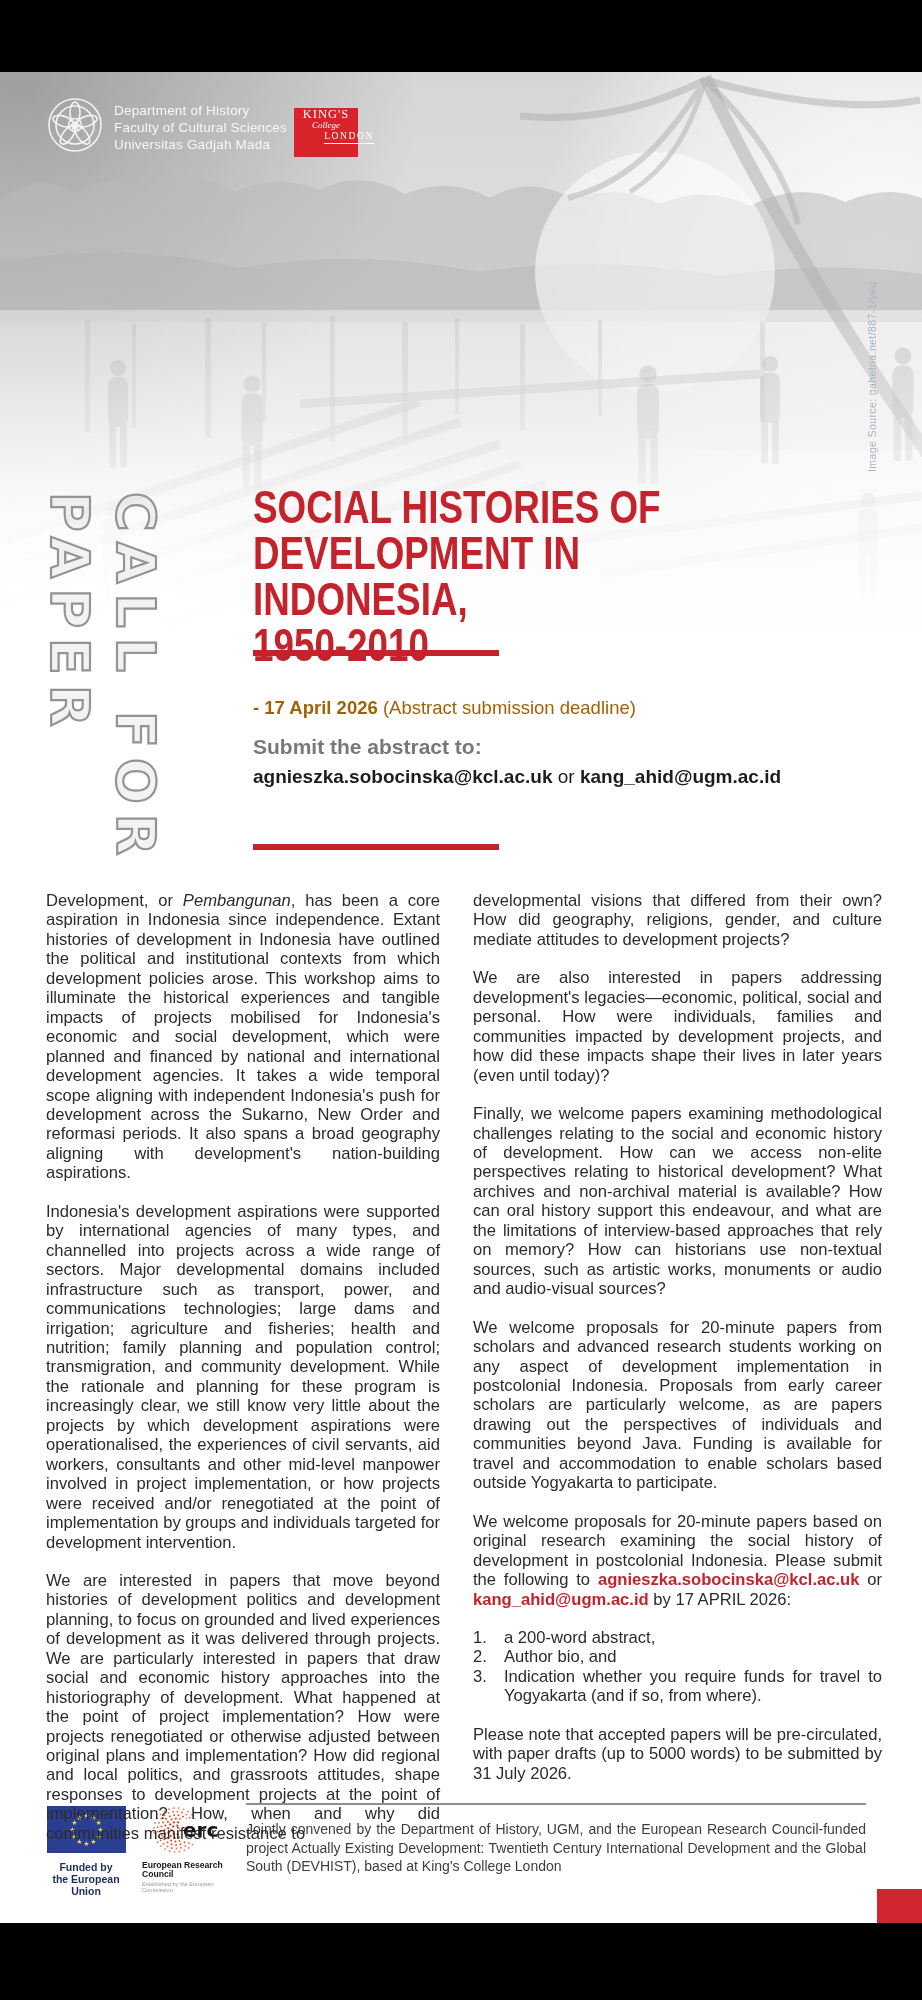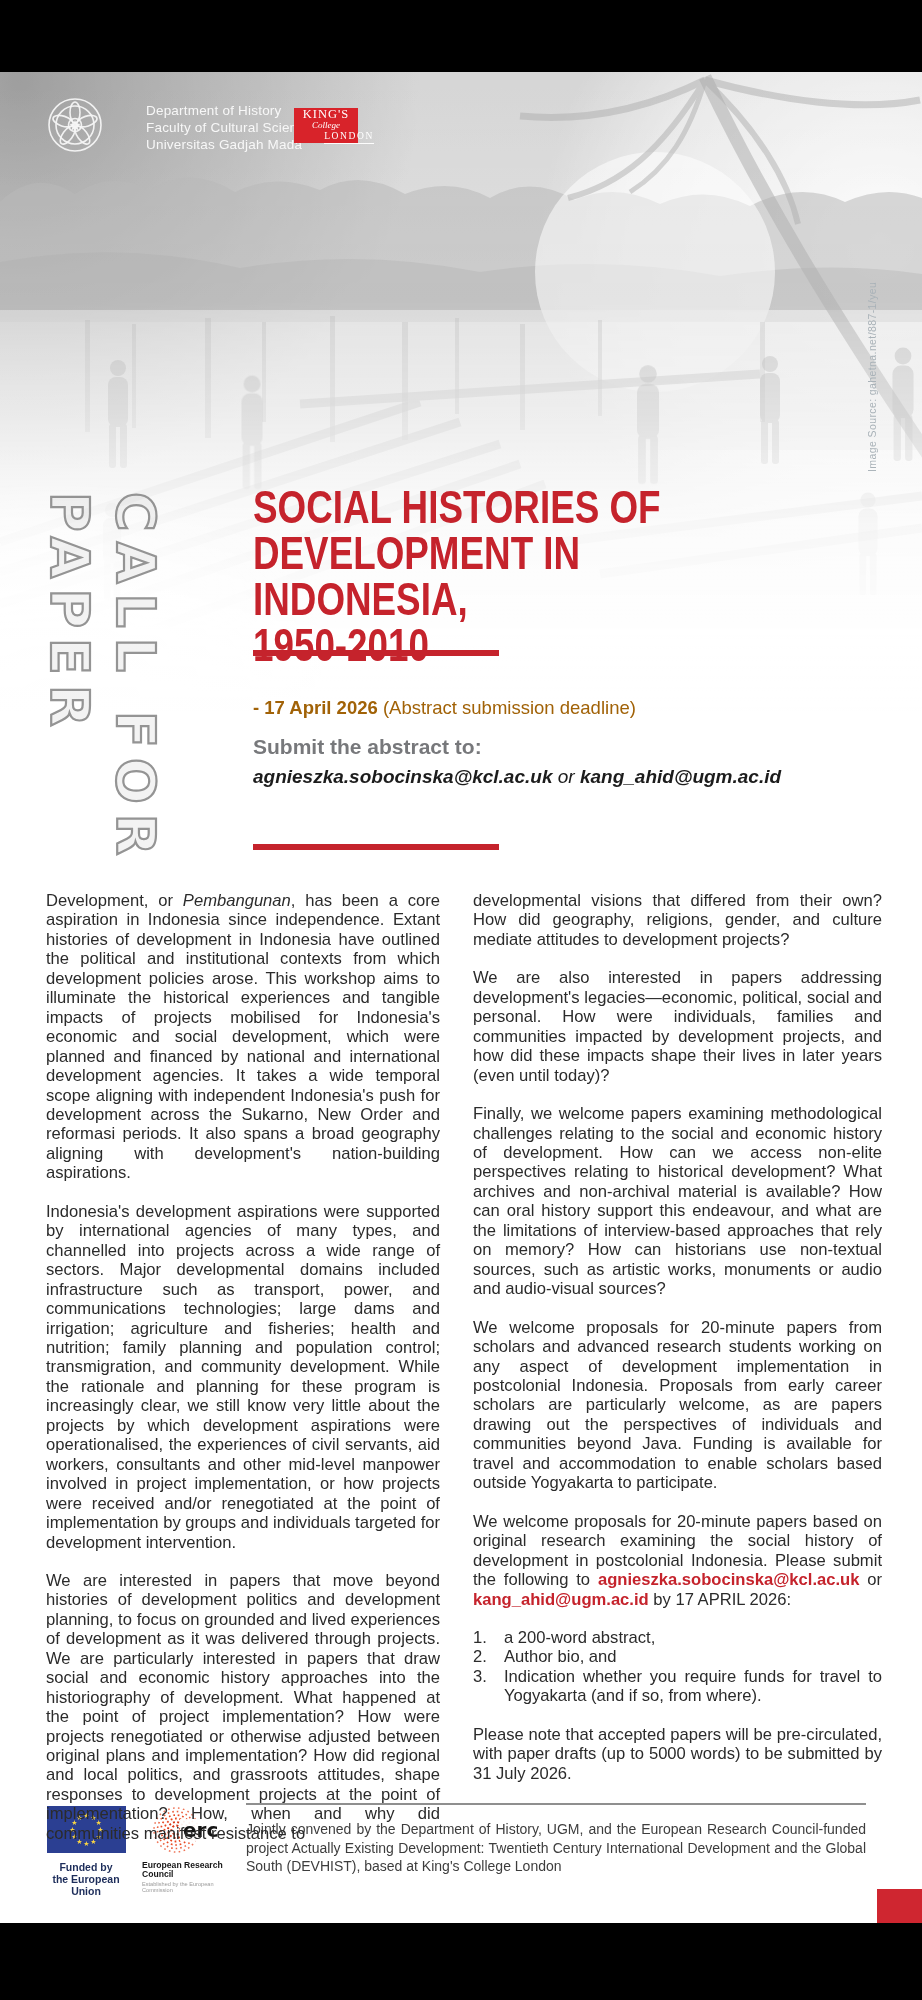--- a/index.html
+++ b/index.html
@@ -16,24 +16,24 @@
   .hero-wash{position:absolute;left:0;top:0;width:100%;height:100%;z-index:2;
     background:
       radial-gradient(ellipse 420px 330px at 6% 78%, rgba(255,255,255,.92) 0%, rgba(255,255,255,.55) 45%, rgba(255,255,255,0) 70%),
       linear-gradient(180deg,
         rgba(255,255,255,.28) 0%, rgba(255,255,255,.30) 28%,
         rgba(255,255,255,.55) 42%, rgba(255,255,255,.86) 55%,
         rgba(255,255,255,.97) 68%, #ffffff 78%);}
   .hero *{box-sizing:border-box;}
 
   .affil{position:absolute;left:114px;top:30px;z-index:3;font-size:13.5px;line-height:17px;
-         color:rgba(250,250,250,.96);letter-spacing:.2px;margin-left:32px;}
+         color:rgba(250,250,250,.96);letter-spacing:.2px;}
   .ugm-emblem{position:absolute;left:46px;top:24px;z-index:3;}
-  .kcl{position:absolute;left:294px;top:36px;width:64px;height:35px;background:#d8232a;z-index:3;
-       display:flex;flex-direction:column;align-items:center;justify-content:center;color:#fff;
+  .kcl{position:absolute;left:294px;top:36px;width:64px;height:49px;background:#d8232a;z-index:3;
+       display:flex;flex-direction:column;align-items:center;color:#fff;
        font-family:"Liberation Serif",serif;}
   .kcl .t1{font-size:12.5px;letter-spacing:1px;line-height:12px;}
   .kcl .t2{font-style:italic;font-size:9px;line-height:9px;margin-top:1px;}
   .kcl .t3{font-size:9.5px;letter-spacing:1.6px;line-height:11px;margin-top:1px;
            border-bottom:1px solid rgba(255,255,255,.95);padding-bottom:1px;margin-left:46px;}
   .credit{position:absolute;left:866px;top:400px;width:300px;z-index:3;
           transform:rotate(-90deg);transform-origin:0 0;
           font-size:10.5px;color:#a9b2b8;letter-spacing:.4px;}
 
   .cfp{position:absolute;left:36px;top:420px;z-index:3;writing-mode:vertical-rl;white-space:pre-line;
@@ -46,21 +46,21 @@
   .rule{position:absolute;left:253px;width:246px;height:6px;background:#c5232c;z-index:3;}
   .rule-1{top:578px;}
   .rule-2{top:772px;}
 
   .dates{position:absolute;left:253px;top:612px;width:628px;z-index:3;}
   .dates .lbl{font-size:21px;font-weight:700;color:#77787b;line-height:22px;}
   .dates .dl{font-size:18.5px;line-height:26px;color:#a16207;}
   .dates .dl b{font-weight:700;}
   .dates .gap1{margin-top:11px;}
   .dates .gap2{margin-top:15px;}
-  .dates .emails{margin-top:7px;font-size:19px;font-weight:700;color:#1c1c1c;line-height:24px;font-style:italic;}
+  .dates .emails{margin-top:7px;font-size:19px;font-weight:700;color:#1c1c1c;line-height:24px;}
   .dates .emails .sep{font-weight:400;}
 
   
   .bodytext{position:absolute;left:46px;top:891px;width:836px;z-index:3;
             display:grid;grid-template-columns:394px 1fr;column-gap:33px;
             font-size:16.6px;line-height:19.45px;color:#2b2b2b;text-align:justify;}
   .bodytext p{margin:0 0 19px 0;}
   .bodytext p:last-child{margin-bottom:0;}
   .redmail{color:#c5232c;font-weight:700;}
   .num-list{margin:0 0 19px 0;padding:0;list-style:none;}

